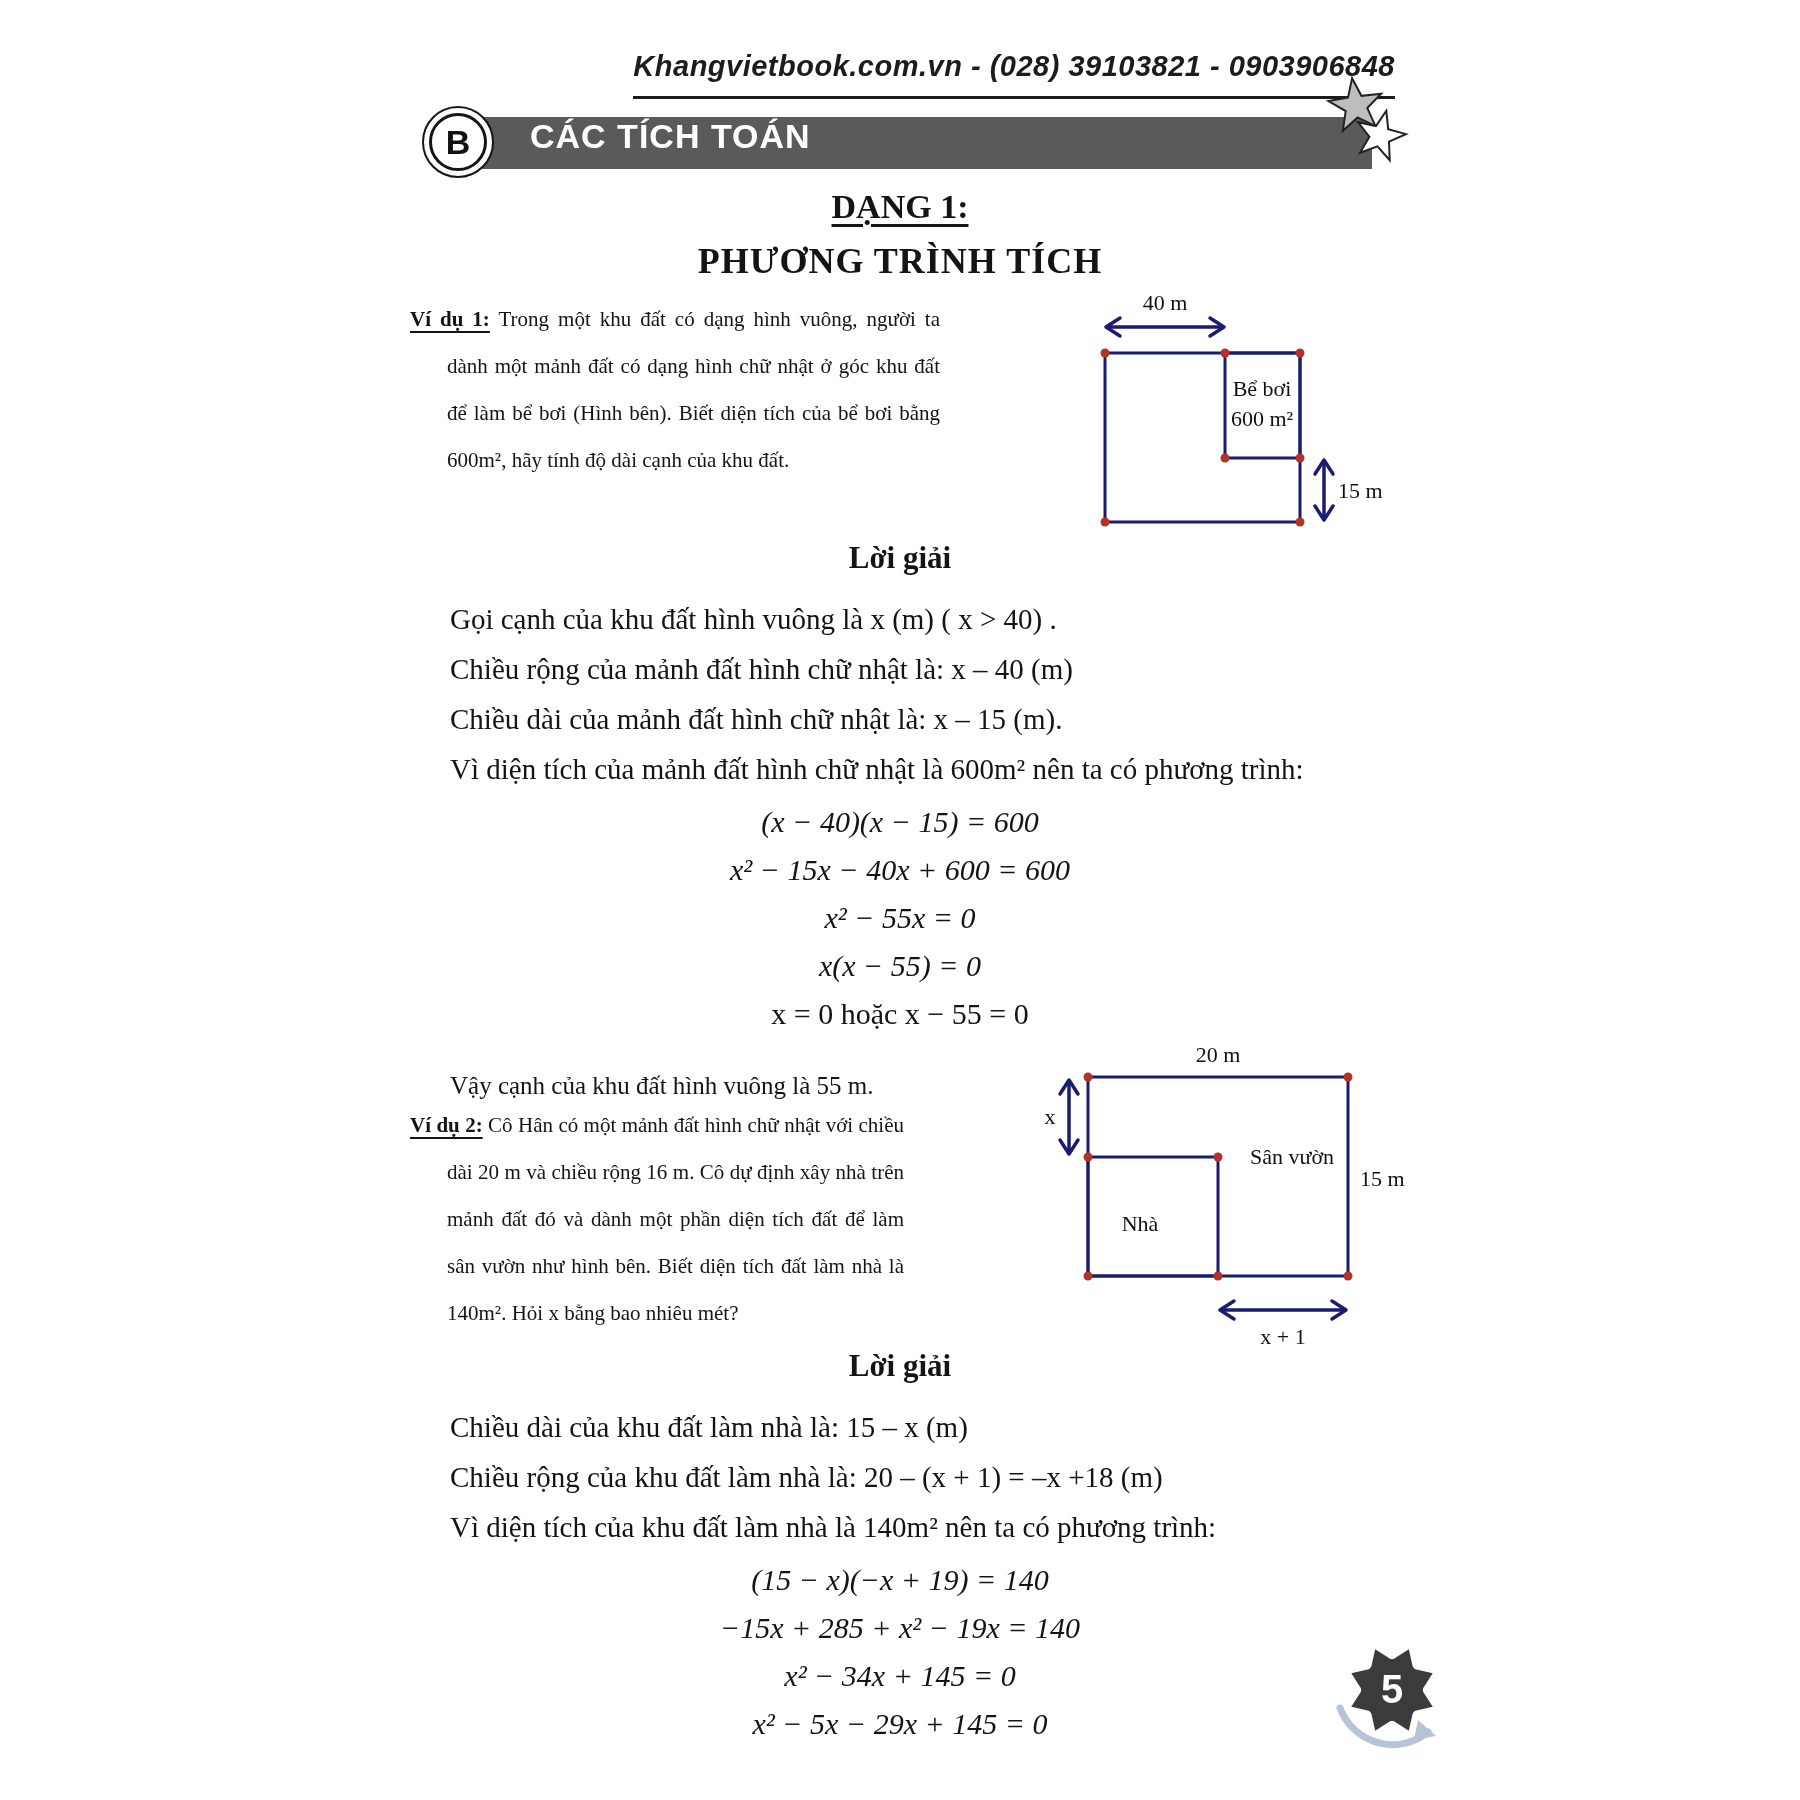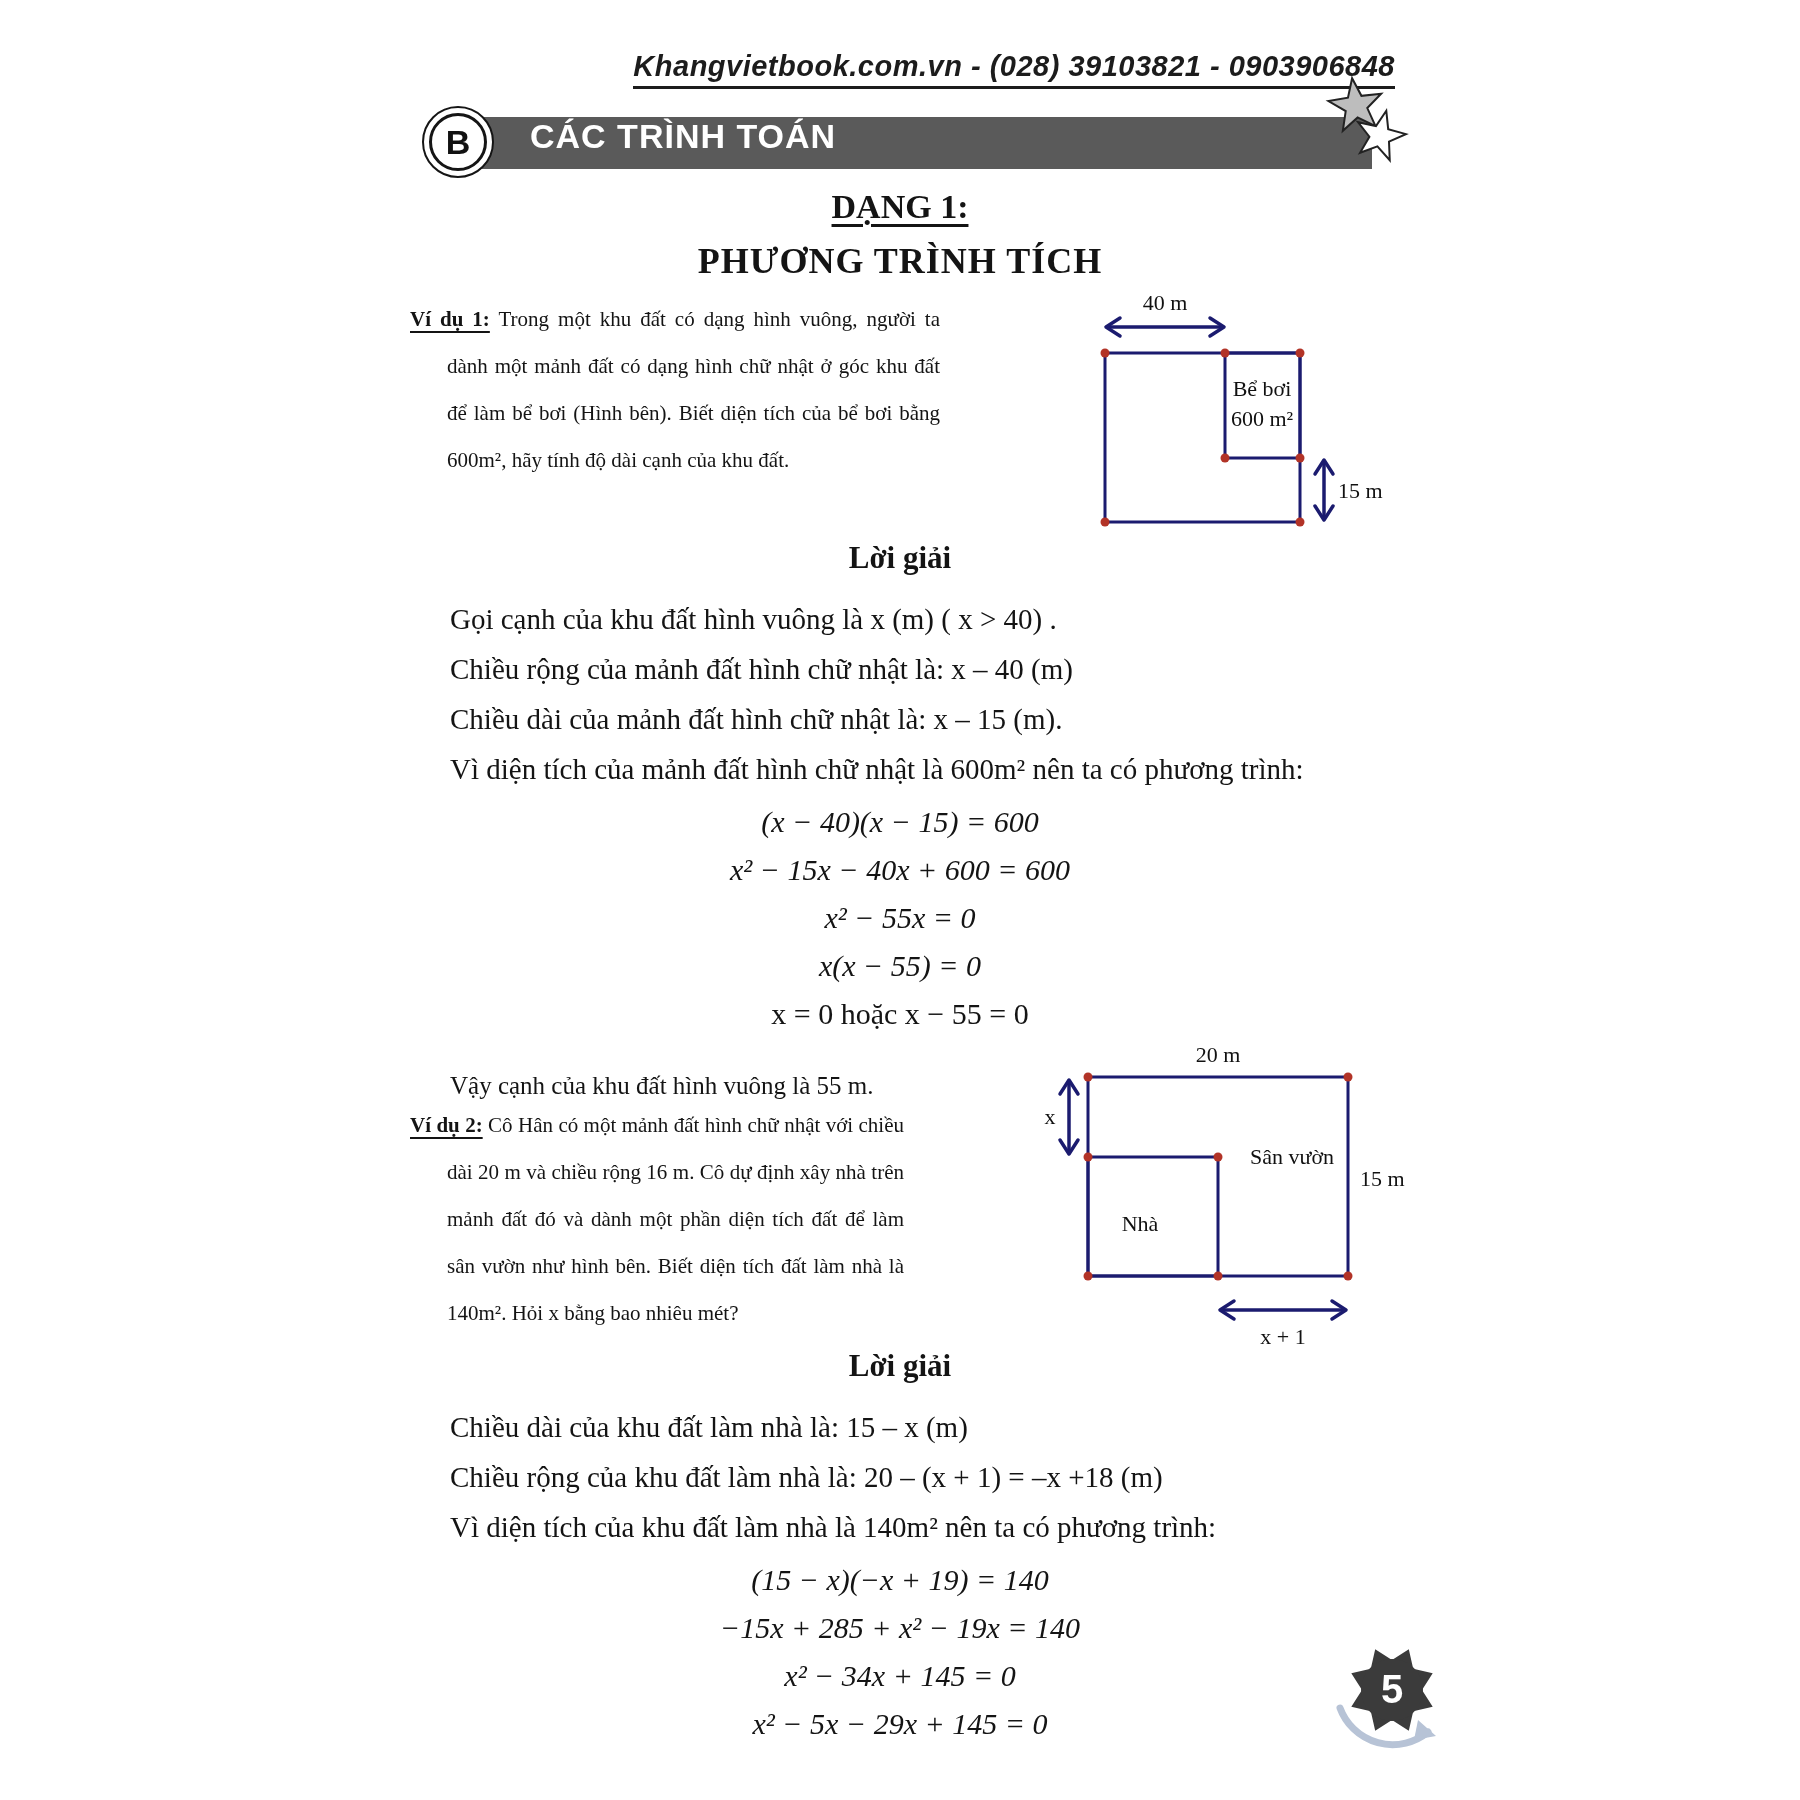--- a/index.html
+++ b/index.html
@@ -7,21 +7,21 @@
   .page {
     position:relative; width:1800px; height:1800px; background:#ffffff;
     margin:0 auto; overflow:hidden; color:#141414;
     font-family:"Liberation Serif", serif;
   }
 
   
   .header {
     position:absolute; top:50px; right:405px;
     font:700 italic 29px "Liberation Sans", sans-serif;
-    color:#1c1c1c; border-bottom:3px solid #1c1c1c; padding-bottom:3px;
+    color:#1c1c1c; border-bottom:3px solid #1c1c1c; padding-bottom:13px;
     letter-spacing:0.5px;
   }
 
   
   .banner-bar {
     position:absolute; left:455px; top:117px; width:917px; height:52px;
     background:#5a5a5a; z-index:1;
   }
   .banner-title {
     position:absolute; left:75px; top:0; height:52px; line-height:52px;
@@ -86,21 +86,21 @@
   .pagenum { position:absolute; left:1322px; top:1620px; }
 </style>
 </head>
 <body>
 
 <div class="page">
 
   <div class="header">Khangvietbook.com.vn - (028) 39103821 - 0903906848</div>
 
   <div class="banner-bar">
-    <div class="banner-title">CÁC TRÌNH TOÁN</div>
+    <div class="banner-title">CÁC TÍCH TOÁN</div>
   </div>
   <div class="badge">
     <div class="badge-inner">B</div>
   </div>
   <svg class="stars" width="110" height="110" viewBox="0 0 110 110">
     <g transform="translate(48,38) rotate(-8)">
       <polygon points="0,-28 6.8,-9.3 26.6,-8.7 10.9,3.6 16.5,22.7 0,11.5 -16.5,22.7 -10.9,3.6 -26.6,-8.7 -6.8,-9.3" fill="#bdbdbd" stroke="#222" stroke-width="2"></polygon>
     </g>
     <g transform="translate(72,68) rotate(14)">
       <polygon points="0,-26 6.3,-8.6 24.7,-8.1 10.1,3.3 15.3,21.1 0,10.7 -15.3,21.1 -10.1,3.3 -24.7,-8.1 -6.3,-8.6" fill="#ffffff" stroke="#222" stroke-width="2"></polygon>

